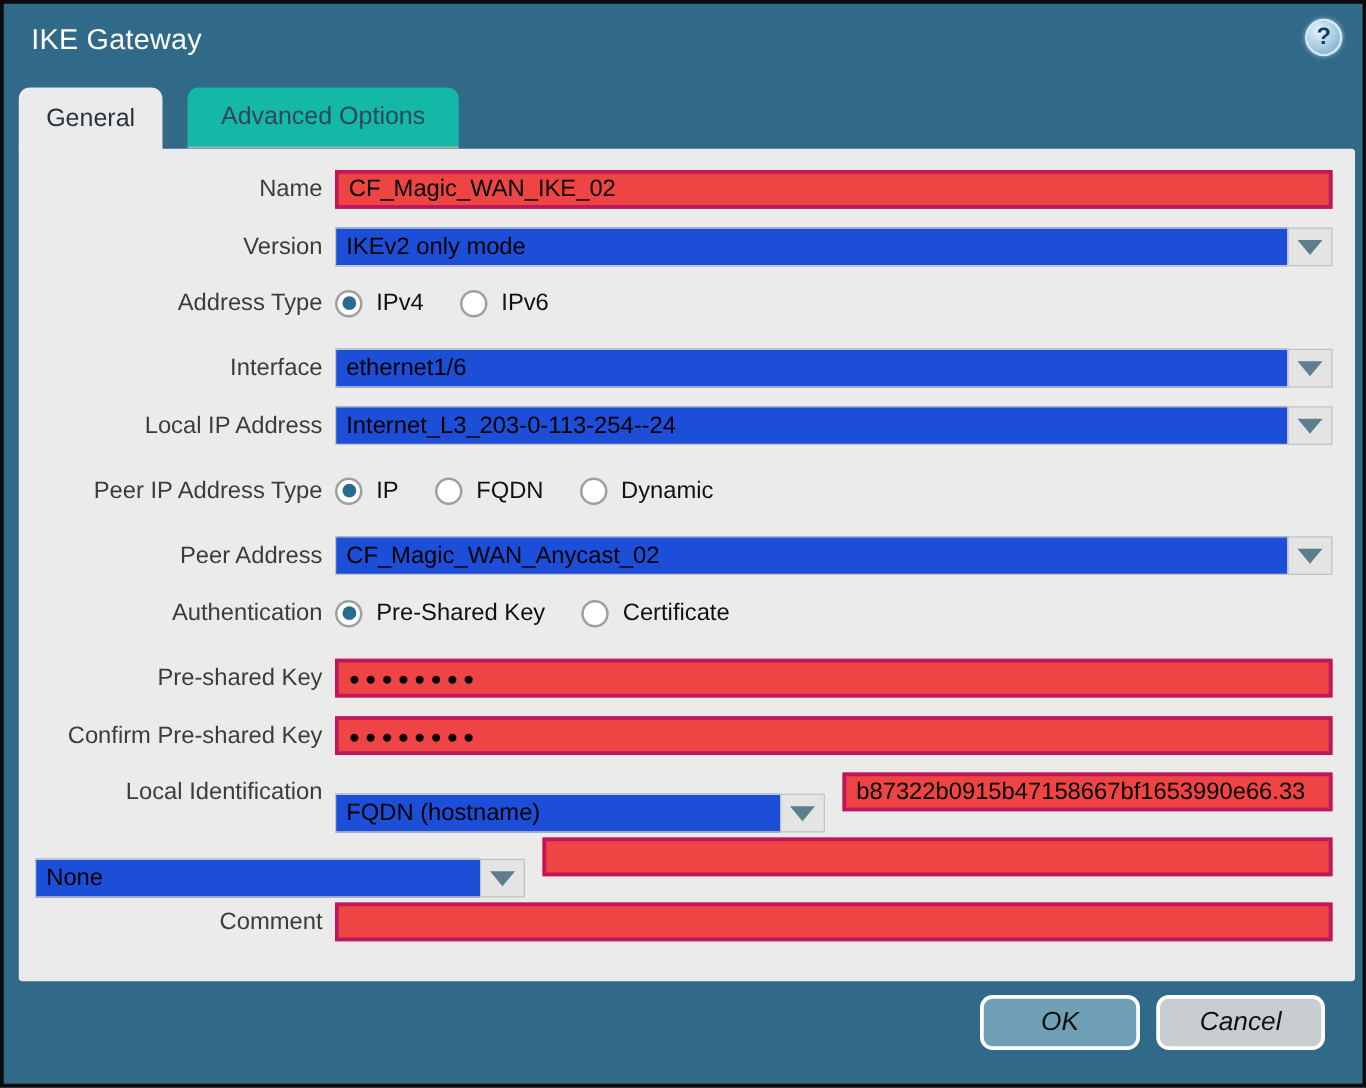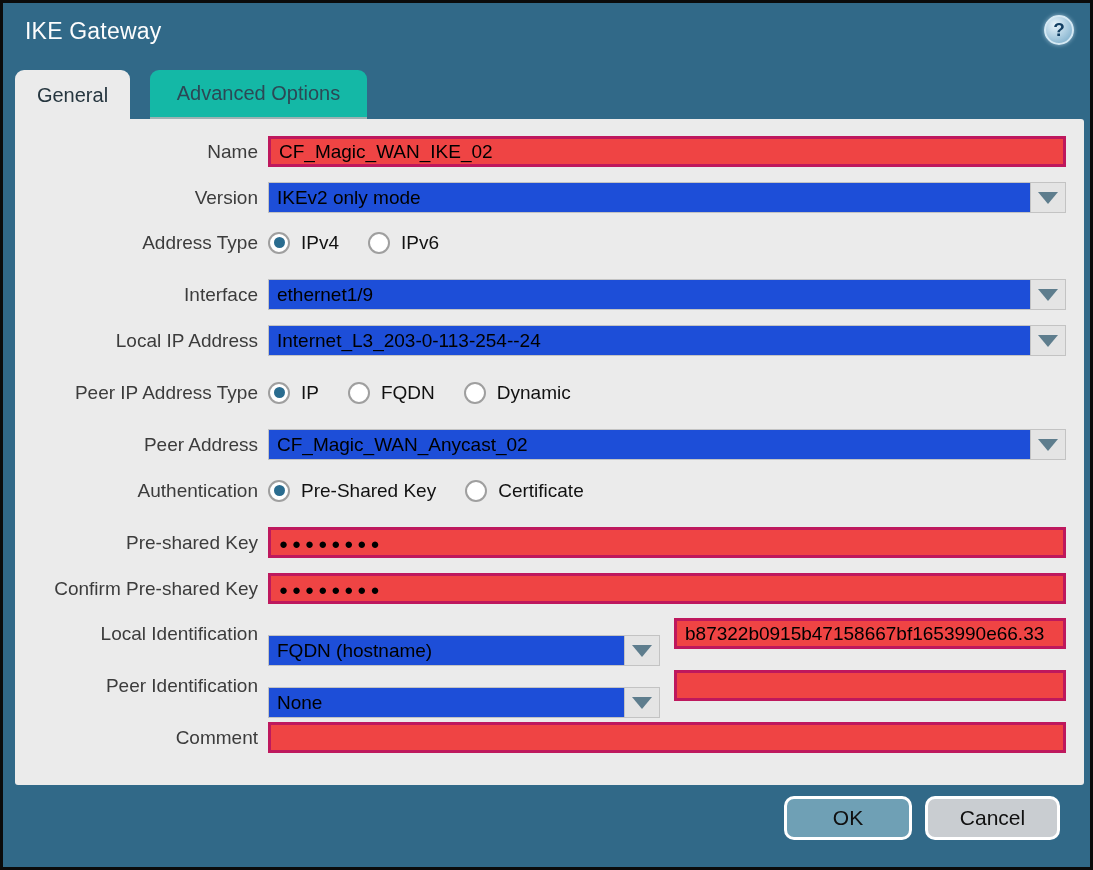--- a/index.html
+++ b/index.html
@@ -89,21 +89,21 @@
     background: #fff; border: 2px solid #9f9f9f; margin-right: 11px;
     display: inline-flex; align-items: center; justify-content: center; }
   .rb.checked::after { content: ""; width: 11px; height: 11px; border-radius: 50%;
     background: #2A6C8F; }
   .rlbl { font-size: 19px; color: #111; }
 
   
   .footer-buttons { position: absolute; right: 30px; bottom: 27px; display: flex; gap: 13px; }
   .btn { height: 44px; border-radius: 10px; border: 3px solid #fff;
     font-family: "Liberation Sans", sans-serif;
-    font-size: 21px; color: #101010; cursor: pointer; }
+    font-size: 21px; color: #101010; cursor: pointer; font-style: italic; }
   .btn.ok { width: 128px; background: #6FA0B5; }
   .btn.cancel { width: 135px; background: #C9CDD1; }
 </style>
 </head>
 <body>
 
 <div class="dialog">
 
   <div class="title">IKE Gateway</div>
   <div class="help">?</div>
@@ -145,21 +145,21 @@
           <span class="rb"></span>
           <span class="rlbl">IPv6</span>
         </label>
       </div>
     </div>
 
     <div class="row">
       <div class="lbl">Interface</div>
       <div class="ctrl">
         <div class="combo">
-          <div class="cval">ethernet1/9</div>
+          <div class="cval">ethernet1/6</div>
           <div class="cbtn">
             <span class="arrow"></span>
           </div>
         </div>
       </div>
     </div>
 
     <div class="row gap">
       <div class="lbl">Local IP Address</div>
       <div class="ctrl">
@@ -237,21 +237,20 @@
           <div class="cval">FQDN (hostname)</div>
           <div class="cbtn">
             <span class="arrow"></span>
           </div>
         </div>
         <input class="txt fill" type="text" value="b87322b0915b47158667bf1653990e66.33" style="">
       </div>
     </div>
 
     <div class="row gap">
-      <div class="lbl">Peer Identification</div>
       <div class="ctrl">
         <div class="combo half">
           <div class="cval">None</div>
           <div class="cbtn">
             <span class="arrow"></span>
           </div>
         </div>
         <input class="txt fill" type="text" value="" style="">
       </div>
     </div>

